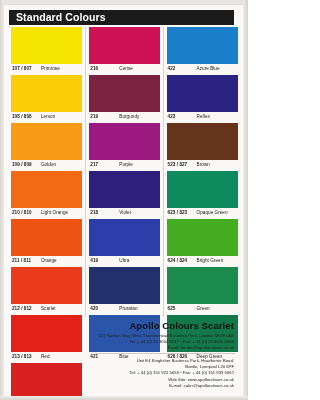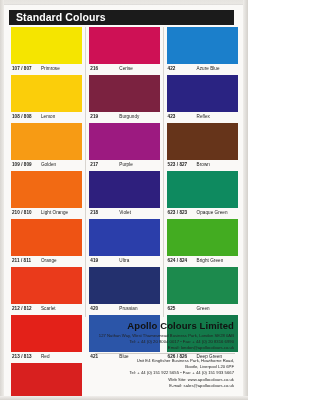--- a/index.html
+++ b/index.html
@@ -313,21 +313,21 @@
           <div class="swatch" style="background: rgb(19, 121, 74);"></div>
           <div class="lbl">
             <span class="code">626 / 826</span>
             <span class="nm">Deep Green</span>
           </div>
         </div>
       </div>
   </div>
 
   <div class="footer">
-    <div class="brand">Apollo Colours Limited</div>
+    <div class="brand">Apollo Colours Scarlet</div>
     <div>
       <div class="fline">127 Nathan Way, West Thamesmead Business Park, London SE28 0AB</div>
       <div class="fline">Tel: + 44 (0) 20 8004 0017 • Fax: + 44 (0) 20 8316 6990</div>
       <div class="fline">Email: london@apollocolours.co.uk</div>
     </div>
     <div class="fblock2">
       <div class="fline">Unit E4 Kingfisher Business Park, Hawthorne Road,</div>
       <div class="fline">Bootle, Liverpool L20 6PF</div>
       <div class="fline">Tel: + 44 (0) 151 922 5655 • Fax: + 44 (0) 151 933 5667</div>
       <div class="fline">Web Site: www.apollocolours.co.uk</div>

